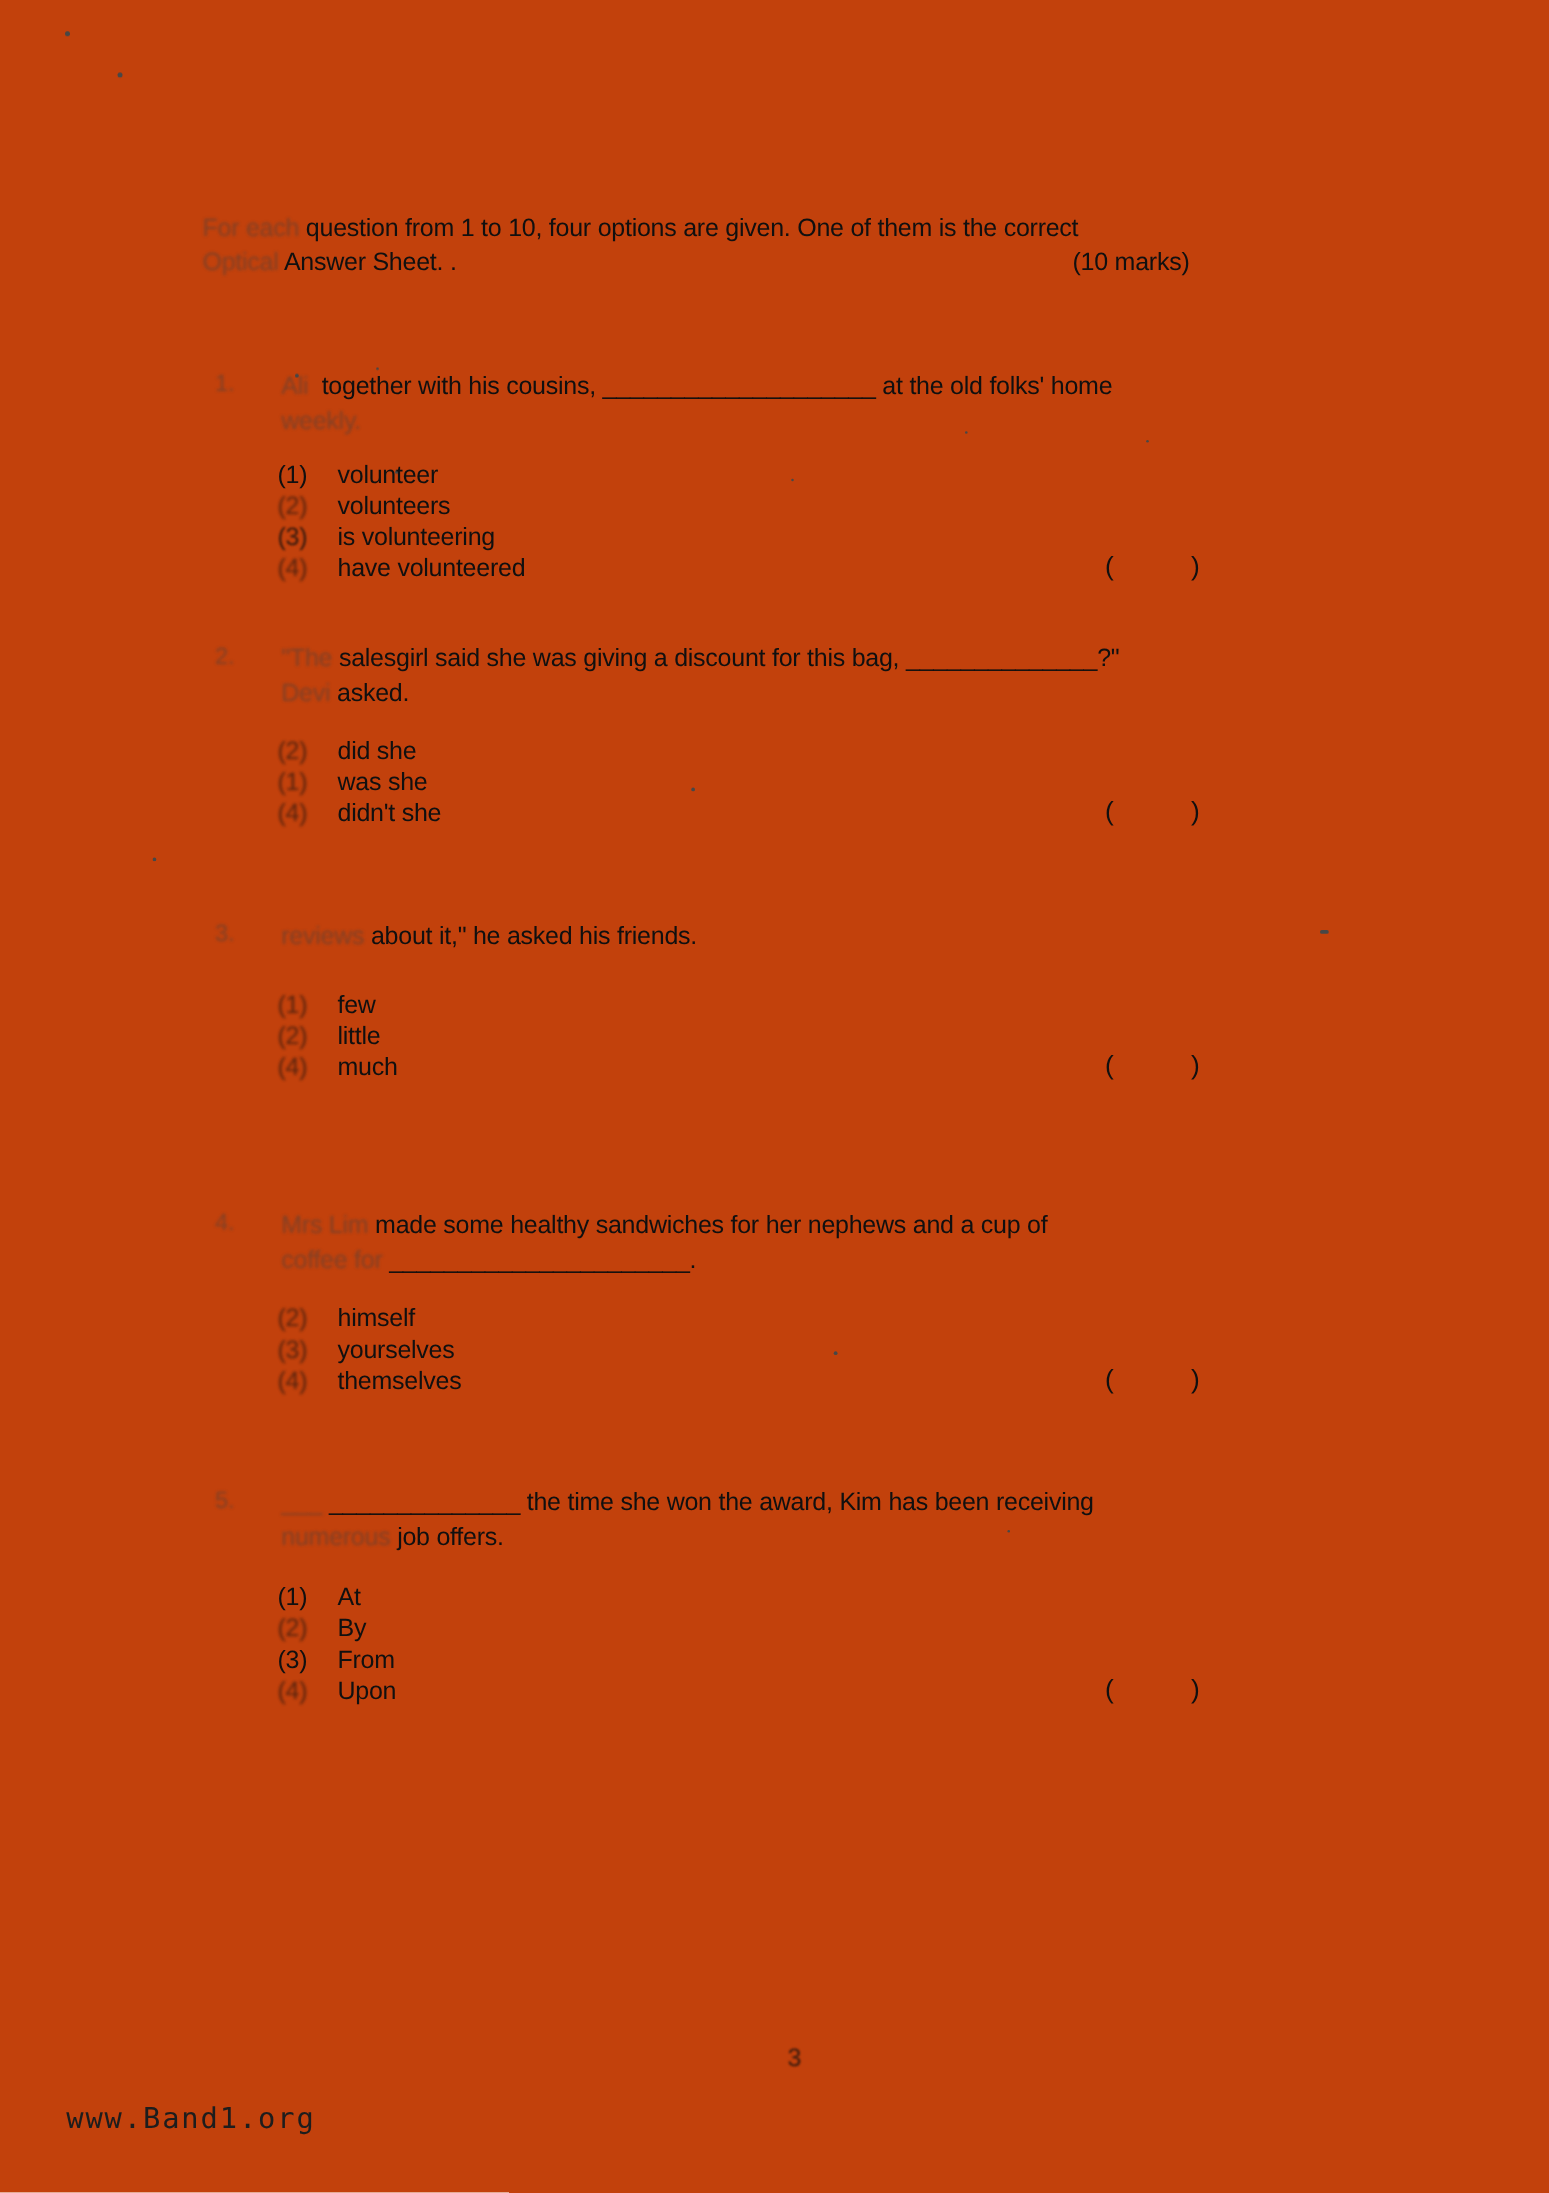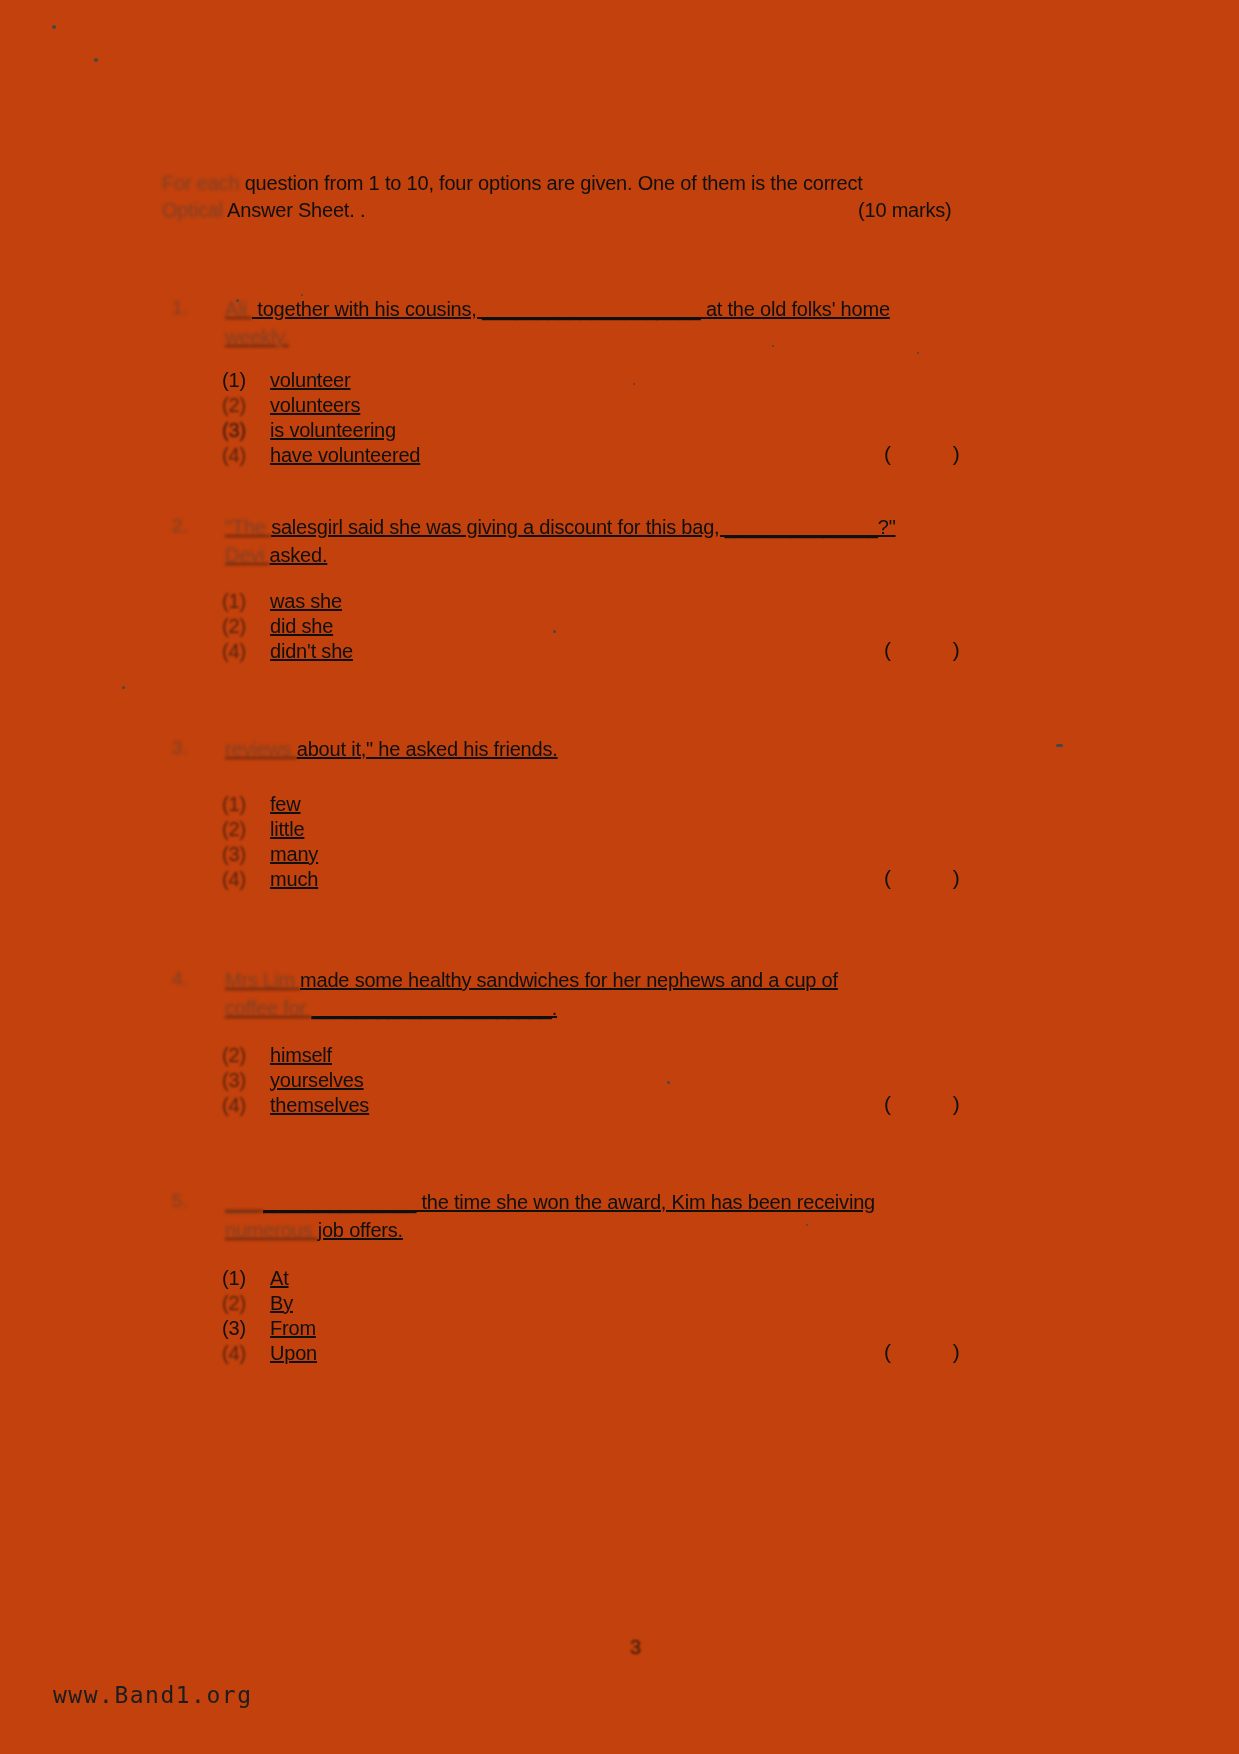--- a/index.html
+++ b/index.html
@@ -16,21 +16,21 @@
   .semi{filter:blur(0.8px);opacity:.8;}
   .lf{filter:blur(1.2px);opacity:.6;}
 
   .instructions{
     position:absolute;left:162px;top:170px;width:840px;
     font-size:20px;line-height:27px;letter-spacing:-0.2px;
   }
   .instr-line{position:relative;white-space:pre;}
   .marks{position:absolute;left:696px;top:0;}
 
-  .question{position:absolute;left:0;width:1239px;font-size:20px;letter-spacing:-0.2px;text-decoration:underline;}
+  .question{position:absolute;left:0;width:1239px;font-size:20px;letter-spacing:-0.2px;}
   .qnum{position:absolute;left:172px;top:2px;font-size:19px;}
   .qbody{margin-left:222px;}
   .qline{line-height:28px;white-space:pre;margin-left:3px;}
   .options .opt{height:25px;line-height:25px;position:relative;white-space:pre;}
   .olabel{display:inline-block;width:48px;}
   .bracket{position:absolute;left:662px;top:-2px;white-space:pre;font-size:21px;}
 
   .pagenum{position:absolute;left:630px;top:1636px;font-size:20px;}
   .watermark{
     position:absolute;left:53px;top:1682px;
@@ -77,35 +77,34 @@
         </div>
       </div>
     </div>
 
     <div class="question" style="top:513px;">
       <div class="qnum faded">2.</div>
       <div class="qbody">
         <div class="qline"><span class="faded">"The </span><span>salesgirl said she was giving a discount for this bag, ______________?"</span></div>
         <div class="qline"><span class="faded">Devi </span><span>asked.</span></div>
         <div class="options" style="margin-top:20px;">
+          <div class="opt"><span class="olabel lf">(2)</span><span>did she</span></div>
           <div class="opt"><span class="olabel lf">(1)</span><span>was she</span></div>
-          <div class="opt"><span class="olabel lf">(2)</span><span>did she</span></div>
           <div class="opt"><span class="olabel lf">(4)</span><span>didn't she</span><span class="bracket">(           )</span></div>
         </div>
       </div>
     </div>
 
     <div class="question" style="top:735px;">
       <div class="qnum faded">3.</div>
       <div class="qbody">
         <div class="qline"><span class="faded">reviews </span><span>about it," he asked his friends.</span></div>
         <div class="options" style="margin-top:29px;">
           <div class="opt"><span class="olabel lf">(1)</span><span>few</span></div>
           <div class="opt"><span class="olabel lf">(2)</span><span>little</span></div>
-          <div class="opt"><span class="olabel lf">(3)</span><span>many</span></div>
           <div class="opt"><span class="olabel lf">(4)</span><span>much</span><span class="bracket">(           )</span></div>
         </div>
       </div>
     </div>
 
     <div class="question" style="top:966px;">
       <div class="qnum faded">4.</div>
       <div class="qbody">
         <div class="qline"><span class="faded">Mrs Lim </span><span>made some healthy sandwiches for her nephews and a cup of</span></div>
         <div class="qline"><span class="faded">coffee for </span><span>______________________.</span></div>

